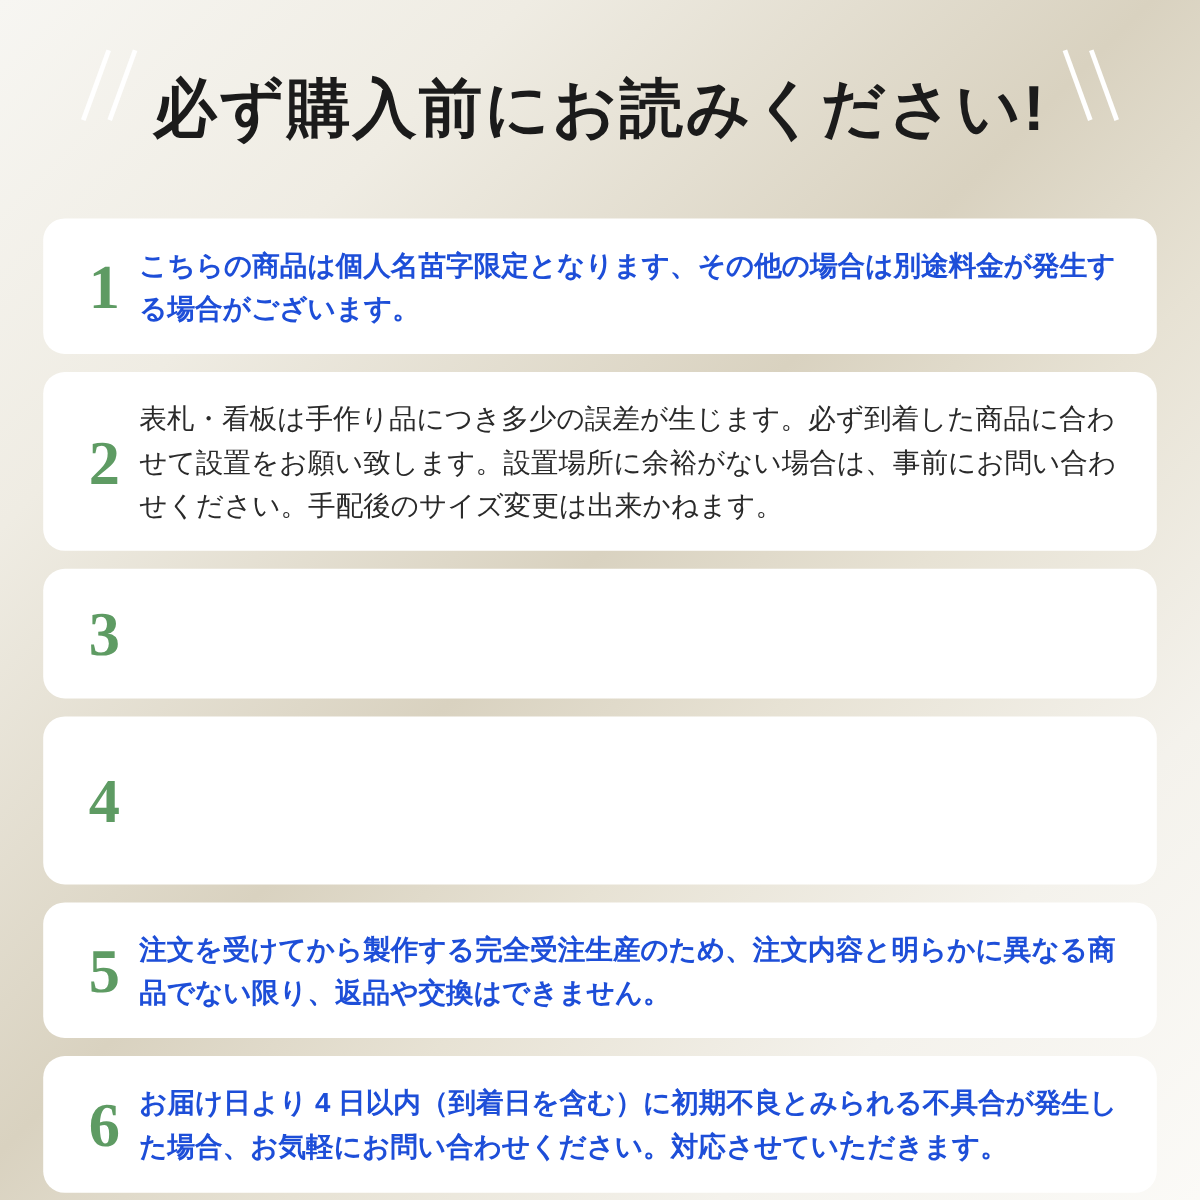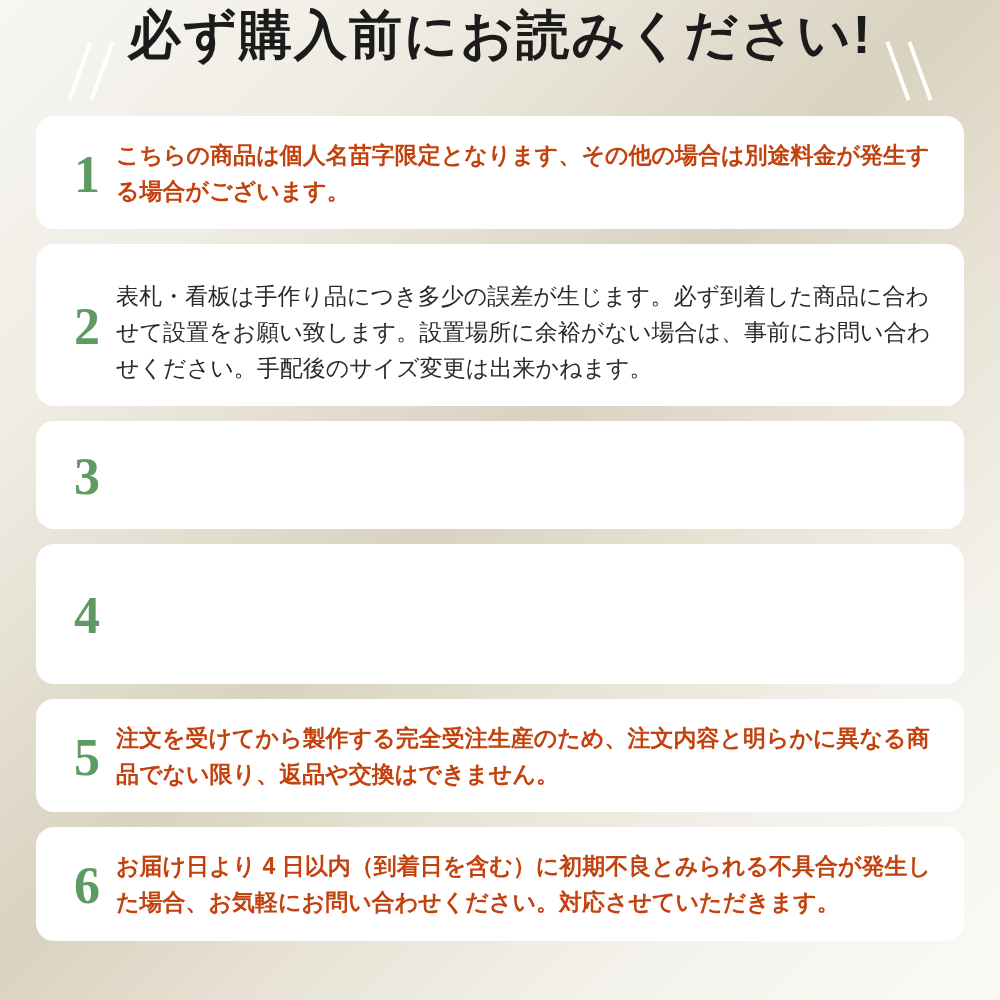--- a/index.html
+++ b/index.html
@@ -10,23 +10,23 @@
     width: 1000px;
     height: 1000px;
     font-family: "Liberation Sans", "DejaVu Sans", sans-serif;
     background: linear-gradient(135deg, #f7f6f2 0%, #efece3 22%, #d9d2c0 48%, #e7e2d4 62%, #f4f2ec 80%, #fbfaf7 100%);
     overflow: hidden;
     position: relative;
   }
 
   
   .header {
-    height: 116px;
+    height: 182px;
     display: flex;
-    align-items: flex-start;
+    align-items: center;
     justify-content: center;
     position: relative;
   }
   .header-title {
     font-size: 53px;
     font-weight: bold;
     letter-spacing: 2px;
     color: #1b1b1b;
     white-space: nowrap;
   }
@@ -65,25 +65,25 @@
     width: 58px;
     flex: 0 0 58px;
     text-align: center;
     margin-top: 4px;
     font-family: "Liberation Serif", "DejaVu Serif", serif;
   }
   .body {
     flex: 1 1 auto;
     font-size: 23px;
     line-height: 1.55;
-    color: #c2410c;
+    color: #1d4ed8;
     padding-top: 2px;
   }
   .body.bold { font-weight: bold; }
-  .body.light { color: #2a2a2a; font-weight: normal; margin-top: 13px; }
+  .body.light { color: #2a2a2a; font-weight: normal; }
   .hl {
     background: #fddcd5;
     font-weight: bold;
     padding: 0 1px;
   }
   .b { font-weight: bold; }
 
   
   .card.c1 { min-height: 108px; align-items: center; }
   .card.c2 { min-height: 140px; align-items: center; }

